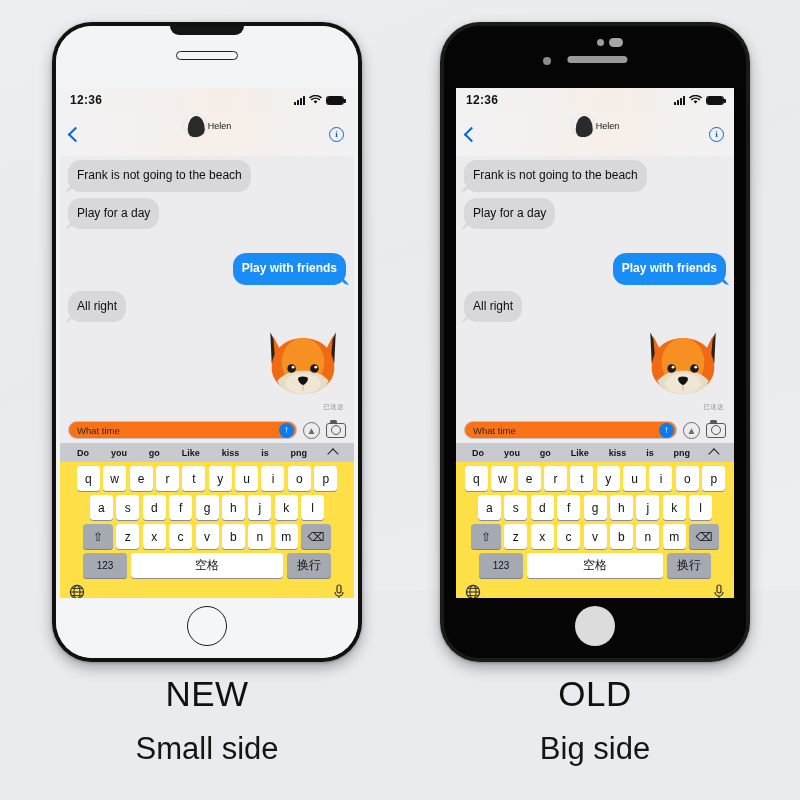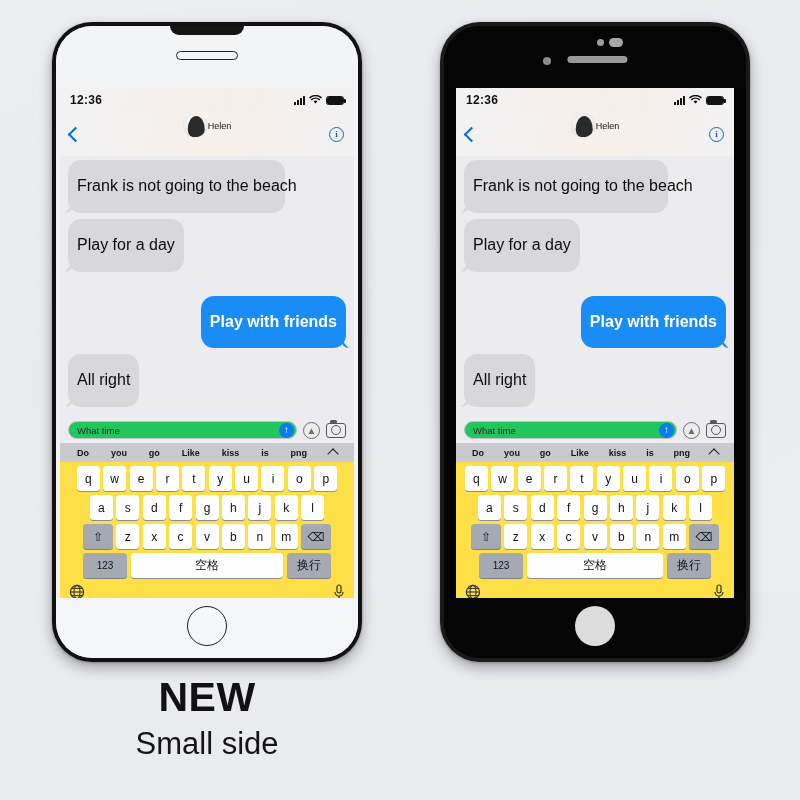--- a/index.html
+++ b/index.html
@@ -182,23 +182,23 @@
     background: #ececee;
     padding: 4px 8px 0 8px;
     position: relative;
     overflow: hidden;
   }
   .row { display: flex; margin-bottom: 6px; }
   .row.in { justify-content: flex-start; }
   .row.out { justify-content: flex-end; margin-top: 24px; }
   .bubble {
     max-width: 78%;
-    padding: 16px 9px;
+    padding: 8px 9px;
     border-radius: 13px;
-    font-size: 16px;
+    font-size: 12px;
     line-height: 1.3;
     position: relative;
     white-space: nowrap;
   }
   .bubble.gray { background: #d8d8dc; color: #0d0d0d; }
   .bubble.blue { background: #1a8cf5; color: #fff; font-weight: bold; }
   .bubble.gray::after {
     content: ""; position: absolute; left: -3px; bottom: 0;
     width: 8px; height: 9px; background: #d8d8dc;
     border-bottom-right-radius: 10px;
@@ -220,21 +220,21 @@
   
   .inputbar {
     flex: 0 0 26px; height: 26px;
     display: flex; align-items: center; gap: 6px;
     padding: 0 8px;
     background: #ececee;
   }
   .textfield {
     flex: 1 1 auto; height: 18px;
     border: 1px solid #c2c2c6; border-radius: 9px;
-    background: #22c55e;
+    background: #f97316;
     display: flex; align-items: center; justify-content: space-between;
     padding: 0 2px 0 8px;
     font-size: 9.5px; color: #2a2a2a;
     cursor: text;
   }
   .send-btn {
     width: 15px; height: 15px; border-radius: 50%;
     background: #0a7cf0; color: #fff;
     display: flex; align-items: center; justify-content: center;
     font-size: 10px; line-height: 1; cursor: pointer;
@@ -308,25 +308,25 @@
 
   
   .caption {
     position: absolute;
     text-align: center;
     width: 310px;
   }
   .caption.left  { left: 52px;  top: 674px; }
   .caption.right { left: 440px; top: 674px; }
   .cap-title {
-    font-size: 41px; font-weight: bold; color: #111;
+    font-size: 35px; font-weight: normal; color: #111;
     letter-spacing: .5px; line-height: 1.15;
   }
   .cap-sub {
-    font-size: 31px; color: #151515; line-height: 1.25; margin-top: 4px;
+    font-size: 31px; color: #151515; line-height: 1.25; margin-top: 16px;
     font-weight: 400;
   }
   .cap-extra {
     font-size: 22px; color: #222; line-height: 1.2; margin-top: 6px;
   }
 </style>
 </head>
 <body>
 
 <div class="stage">
@@ -646,14 +646,19 @@
       </div>
     </div>
   </div>
 
   <div class="caption left">
     <div class="cap-title">NEW</div>
     <div class="cap-sub">Small side</div>
     <div class="cap-extra"></div>
   </div>
 
+  <div class="caption right">
+    <div class="cap-title">OLD</div>
+    <div class="cap-sub">Big side</div>
+    <div class="cap-extra"></div>
+  </div>
 
 </div>
 
 </body></html>

